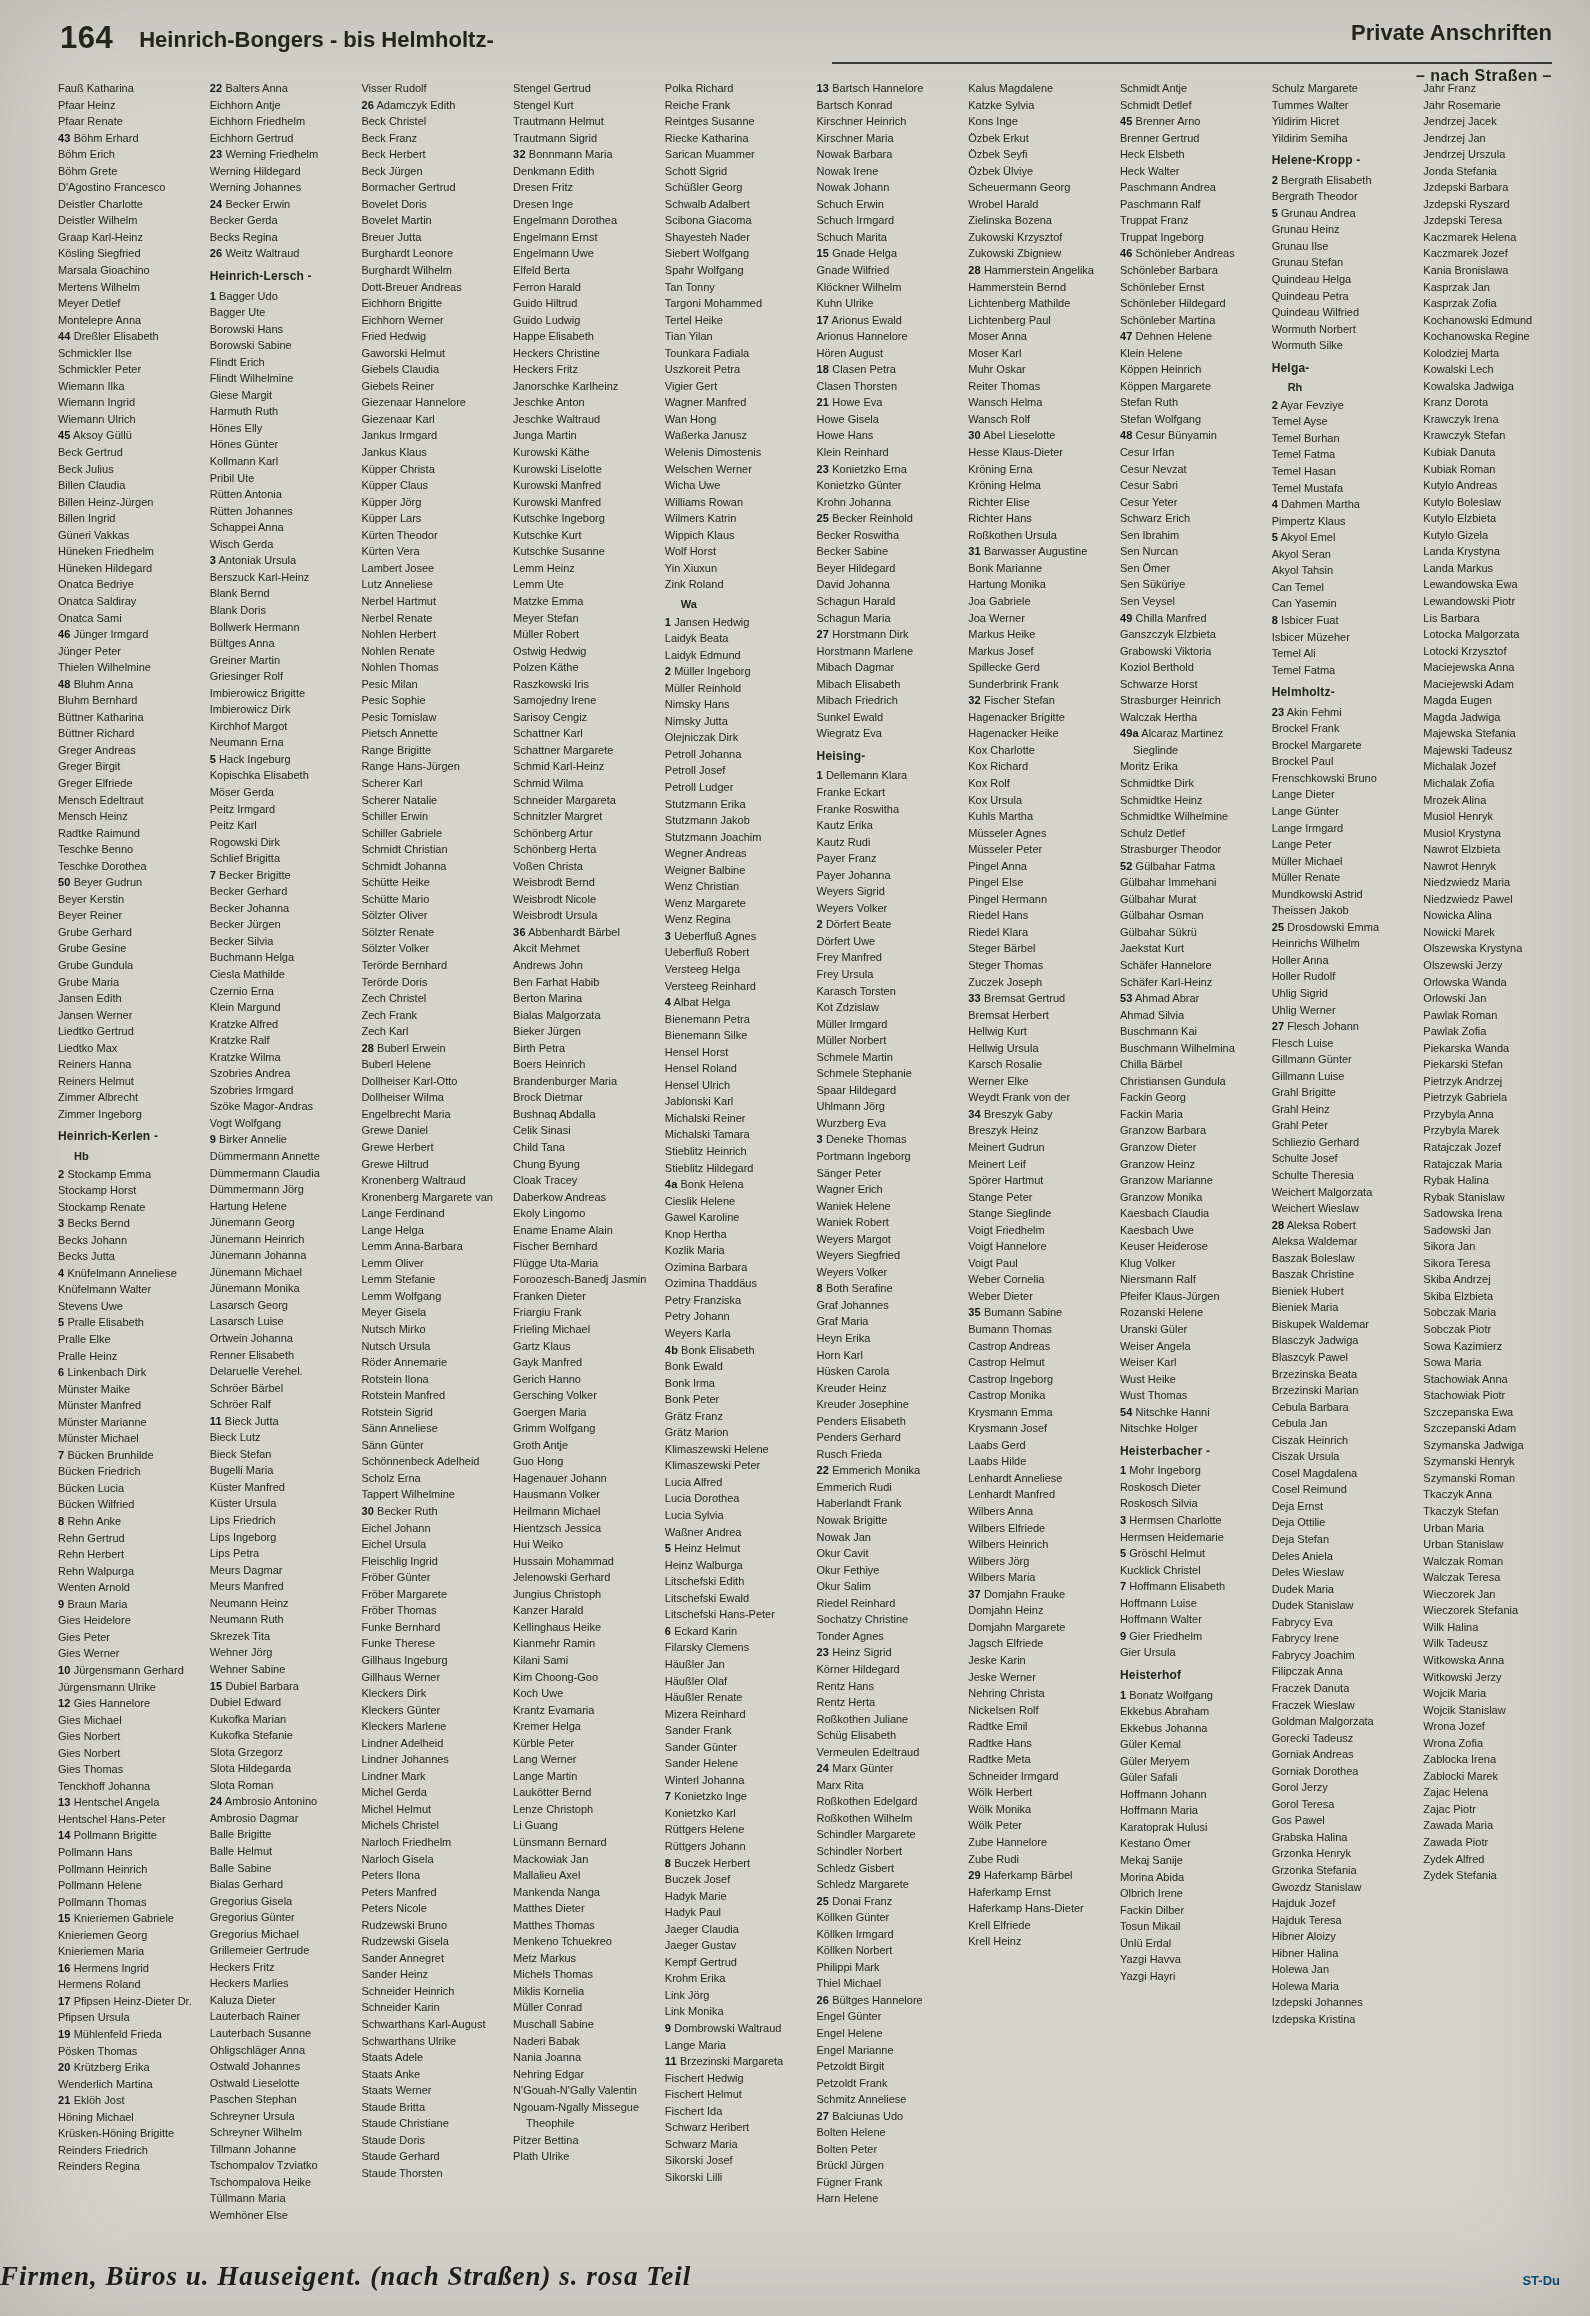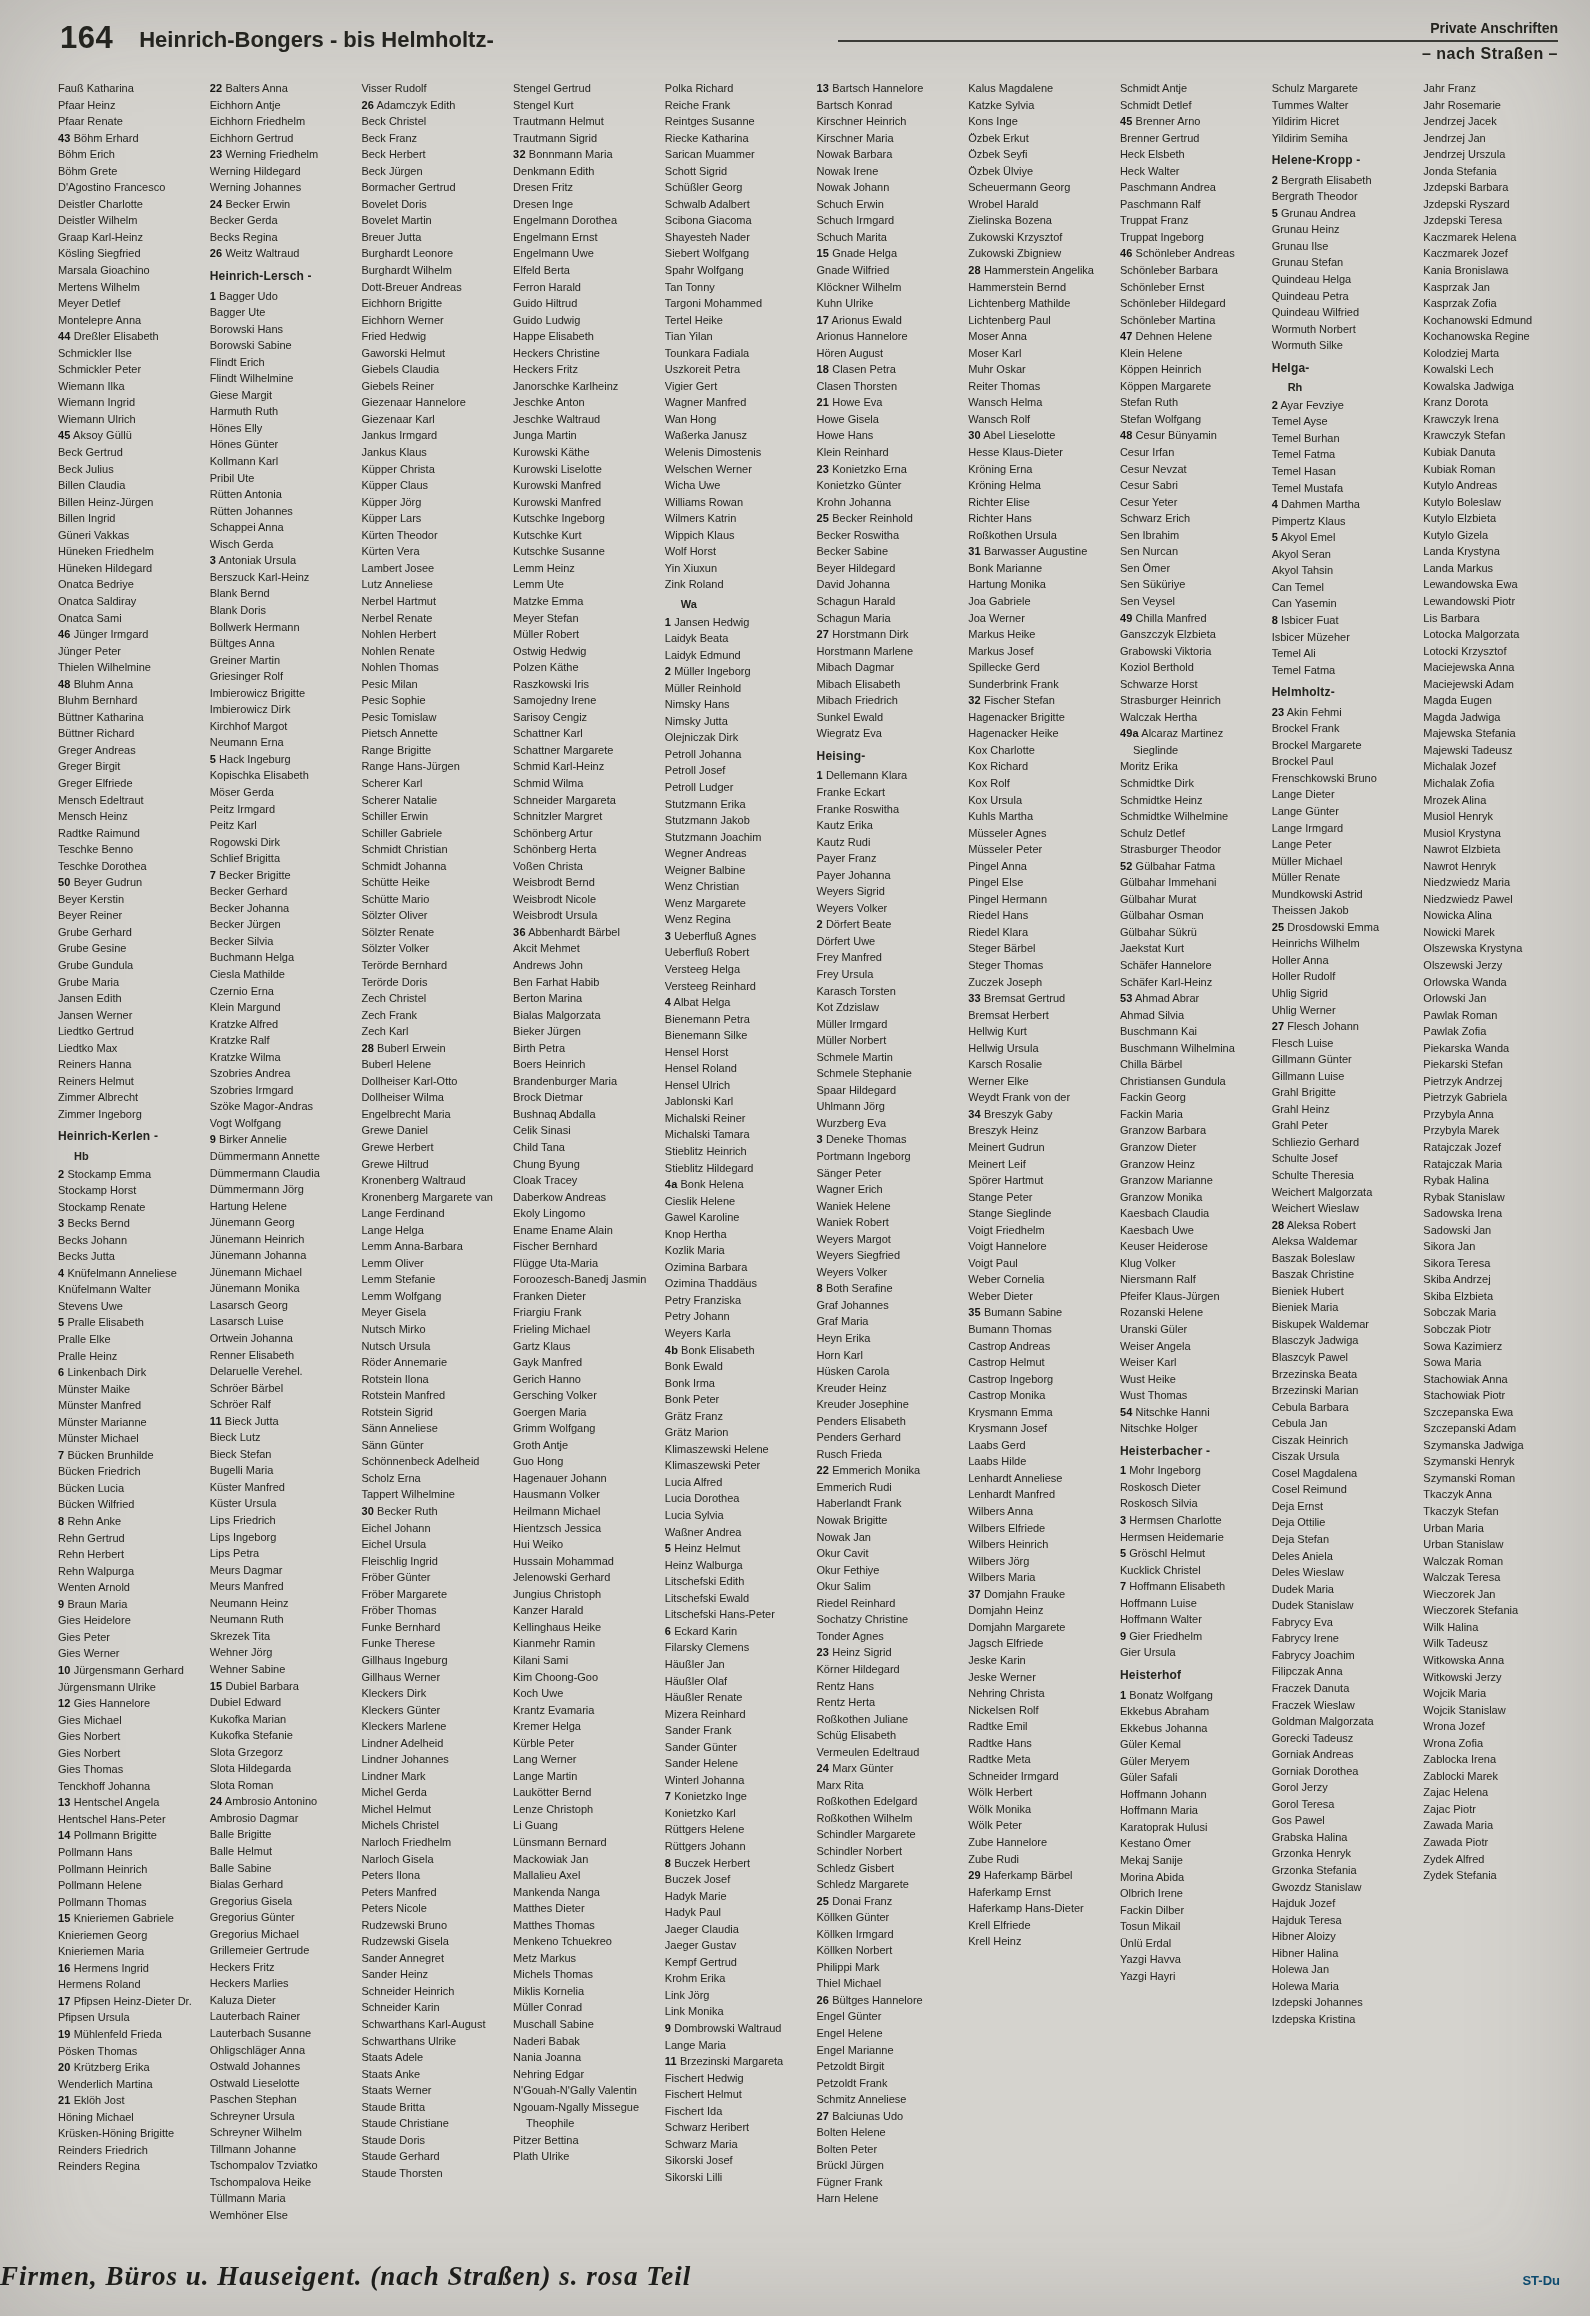--- a/index.html
+++ b/index.html
@@ -7,25 +7,25 @@
     position:relative;
     width:1590px; height:2316px;
     margin:0 auto;
     background:#d5d3ce;
     box-shadow: inset 0 0 120px rgba(90,88,84,.25);
     font-family:"Liberation Sans","DejaVu Sans",sans-serif;
     color:#24241f;
     overflow:hidden;
   }
   
-  .hdr { position:absolute; top:20px; left:60px; right:28px; height:52px; }
+  .hdr { position:absolute; top:20px; left:60px; right:34px; height:52px; }
   .pagenum { display:inline-block; font-size:31px; font-weight:700; letter-spacing:.5px; vertical-align:bottom; }
   .booktitle { display:inline-block; font-size:22px; font-weight:700; margin-left:26px; vertical-align:bottom; padding-bottom:3px; }
   .hdr-right { position:absolute; right:4px; top:0; text-align:right; font-weight:700; }
-  .hdr-right .l1 { font-size:14px; display:block; padding-bottom:4px; border-bottom:2px solid #3a3a36; width:720px; text-align:right; }
+  .hdr-right .l1 { font-size:22px; display:block; padding-bottom:16px; border-bottom:2px solid #3a3a36; width:720px; text-align:right; }
   .hdr-right .l2 { font-size:16px; display:block; margin-top:3px; letter-spacing:.5px; }
   
   .cols { position:absolute; top:80px; left:58px; right:24px; bottom:70px; display:flex; gap:9px; align-items:flex-start; }
   .col { flex:1 1 0; min-width:0; font-size:11px; line-height:16.55px; }
   .line { padding-left:13px; text-indent:-13px; }
   .line b { font-weight:700; color:#151512; letter-spacing:.2px; }
   .h { font-weight:700; font-size:12px; margin:6px 0 3px; letter-spacing:.2px; }
   .s { font-weight:700; margin:3px 0 1px;padding-left:16px; }
   
   .ftr { position:absolute; left:0; right:0; bottom:24px; text-align:left;

